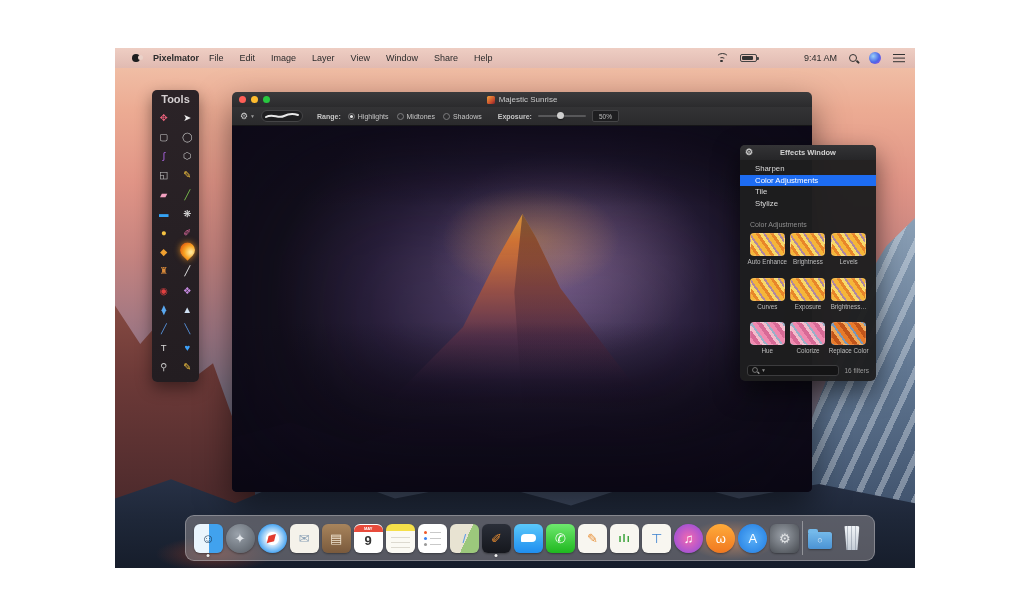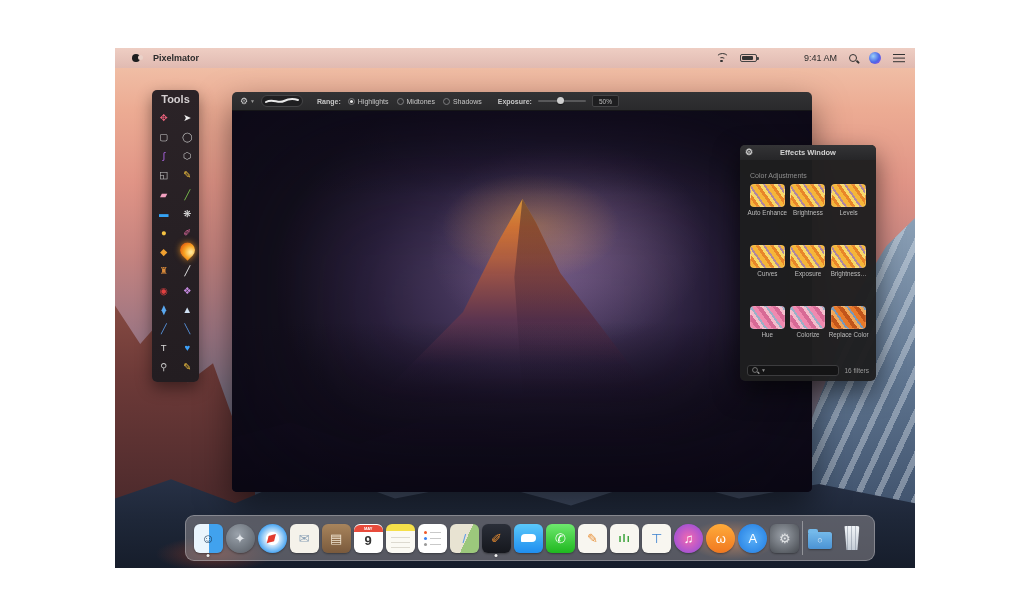--- a/index.html
+++ b/index.html
@@ -198,20 +198,30 @@
   <div class="screen" data-name="mac-screen">
     <div class="wp-cliff-left" data-name="wallpaper-left-cliff"></div>
     <div class="wp-mtn-right" data-name="wallpaper-right-mountain"></div>
     <div class="wp-band-bottom" data-name="wallpaper-bottom-mountains"></div>
     <div class="wp-glow" data-name="wallpaper-sunset-glow"></div>
     <div class="wp-glow2" data-name="wallpaper-sunset-glow-left"></div>
 
     <div class="menubar" data-name="menu-bar">
       <span class="apple-logo" data-name="apple-menu-icon"></span>
       <span class="mb-app" data-name="app-menu-title">Pixelmator</span>
+      <span class="mb-menus" data-name="menu-items" id="menus">
+          <span data-name="menu-file">File</span>
+          <span data-name="menu-edit">Edit</span>
+          <span data-name="menu-image">Image</span>
+          <span data-name="menu-layer">Layer</span>
+          <span data-name="menu-view">View</span>
+          <span data-name="menu-window">Window</span>
+          <span data-name="menu-share">Share</span>
+          <span data-name="menu-help">Help</span>
+        </span>
       <span class="mb-right" data-name="menu-bar-status-area">
         <span class="wifi-icon" data-name="wifi-icon">
             <span class="wifi-dot"></span>
           </span>
         <span class="battery-icon" data-name="battery-icon"></span>
         <span class="mb-time" data-name="menu-bar-clock">9:41 AM</span>
         <span class="search-glyph" data-name="spotlight-search-icon"></span>
         <span class="siri-icon" data-name="siri-icon"></span>
         <span class="nc-icon" data-name="notification-center-icon">
             <i></i>
@@ -303,20 +313,31 @@
           <div class="tool-cell" data-name="zoom-tool-icon">
             <span style="color: rgb(201, 201, 201);">⚲</span>
           </div>
           <div class="tool-cell" data-name="slice-tool-icon">
             <span style="color: rgb(242, 194, 62);">✎</span>
           </div>
         </div>
     </div>
 
     <div class="doc-window" data-name="document-window">
+      <div class="titlebar" data-name="window-titlebar">
+        <span class="traffic" data-name="traffic-lights">
+          <i class="tl-close" data-name="close-button"></i>
+          <i class="tl-min" data-name="minimize-button"></i>
+          <i class="tl-zoom" data-name="zoom-button"></i>
+        </span>
+        <span class="doc-title" data-name="window-title">
+          <span class="proxy-icon" data-name="document-proxy-icon"></span>
+          <span data-name="window-title-text">Majestic Sunrise</span>
+        </span>
+      </div>
       <div class="doc-toolbar" data-name="tool-options-bar">
         <span class="gear-btn" data-name="tool-settings-button">⚙<span class="chev">▼</span></span>
         <span class="brush-preview" data-name="brush-preview">
           <svg width="36" height="10" viewBox="0 0 36 10" data-name="brush-stroke-icon">
             <path d="M2 6 C 9 2, 14 8, 20 5 S 31 3, 34 4" stroke="#e8e8e8" stroke-width="2" fill="none" stroke-linecap="round"></path>
           </svg>
         </span>
         <span class="range-group" data-name="range-options">
           <b data-name="range-label">Range:</b>
           <span id="range-radios" style="display:flex;gap:8px;">
@@ -353,20 +374,26 @@
         <div class="cv-topdark" data-name="canvas-top-clouds"></div>
         <div class="cv-vignette" data-name="canvas-vignette"></div>
       </div>
     </div>
 
     <div class="effects" data-name="effects-browser-panel">
       <div class="fx-header" data-name="effects-browser-header">
         <span class="fx-gear" data-name="effects-gear-icon">⚙</span>
         <span data-name="effects-browser-title">Effects Window</span>
       </div>
+      <div class="fx-cats" id="fx-cats" data-name="effects-category-list">
+          <div class="fx-cat" data-name="effects-category-sharpen">Sharpen</div>
+          <div class="fx-cat selected" data-name="effects-category-color-adjustments">Color Adjustments</div>
+          <div class="fx-cat" data-name="effects-category-tile">Tile</div>
+          <div class="fx-cat" data-name="effects-category-stylize">Stylize</div>
+        </div>
       <div class="fx-section" data-name="effects-section-title">Color Adjustments</div>
       <div class="fx-grid" id="fx-grid" data-name="effects-grid">
           <div class="fx-item" data-name="effect-auto-enhance">
             <div class="fx-thumb gold" data-name="effect-thumbnail"></div>
             <div class="fx-label" data-name="effect-label">Auto Enhance</div>
           </div>
           <div class="fx-item" data-name="effect-brightness">
             <div class="fx-thumb gold" data-name="effect-thumbnail"></div>
             <div class="fx-label" data-name="effect-label">Brightness</div>
           </div>

